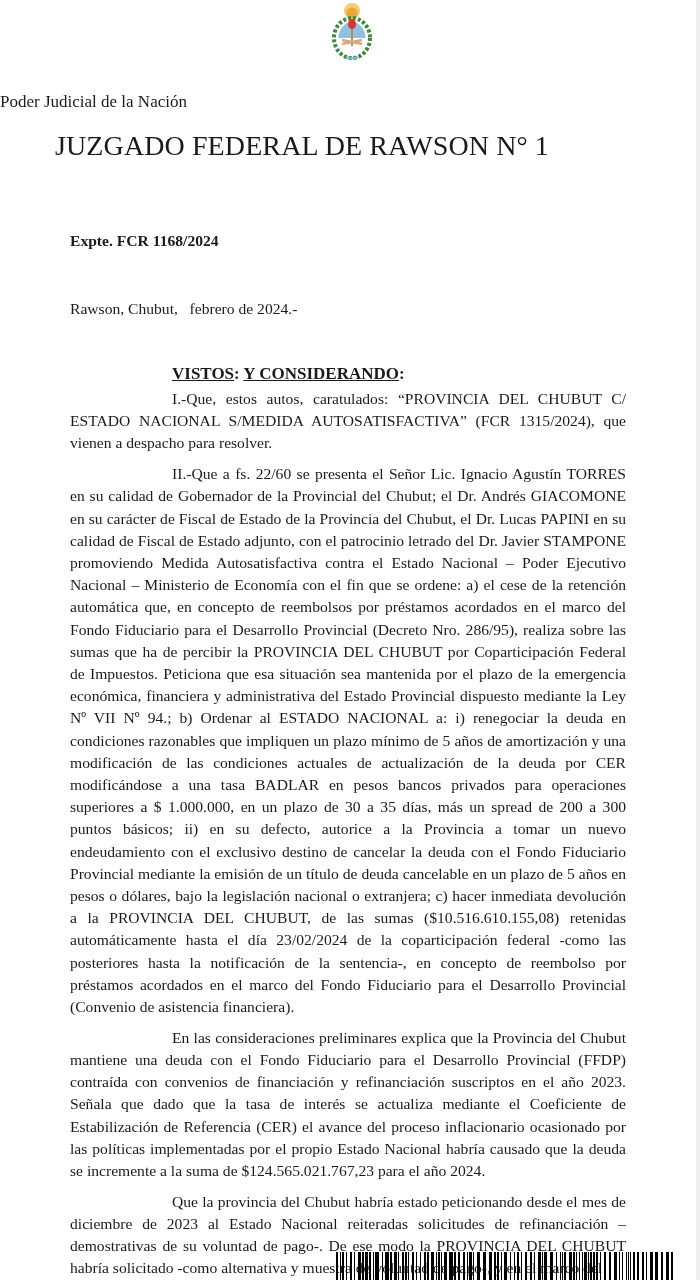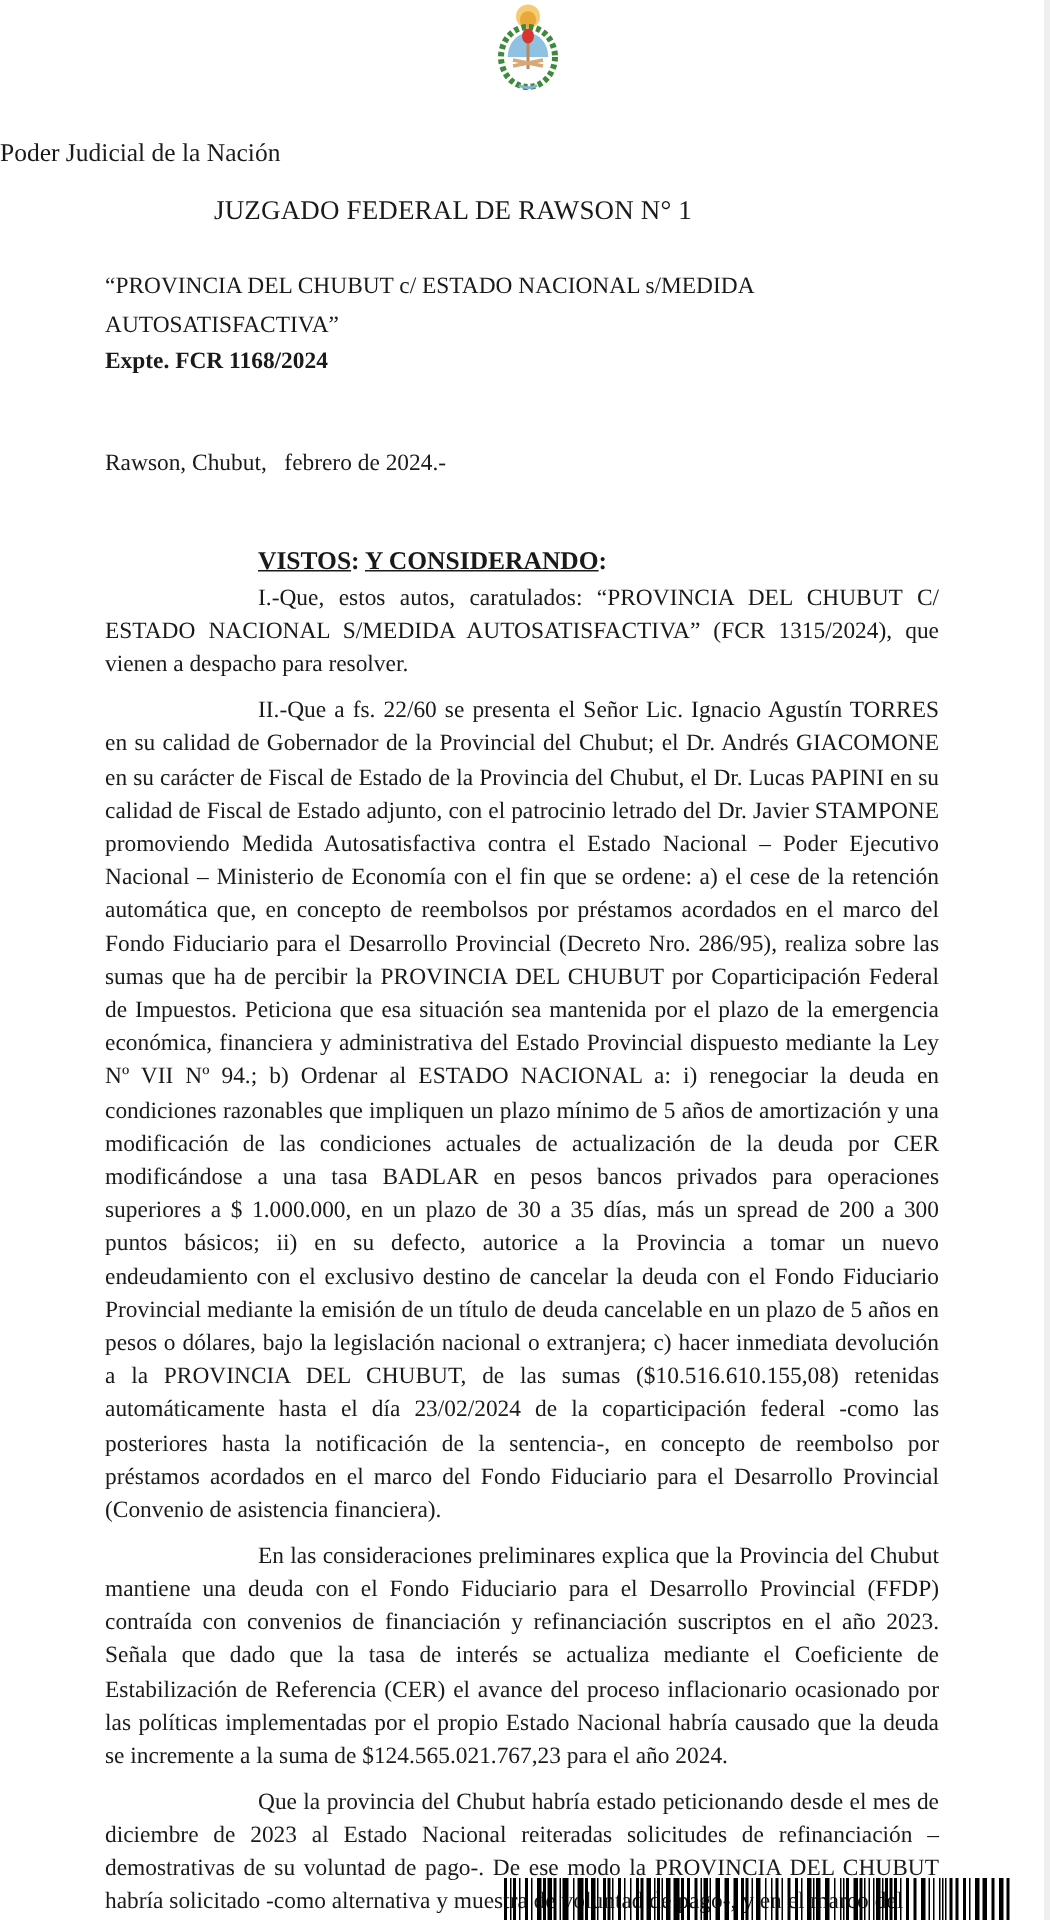--- a/index.html
+++ b/index.html
@@ -16,21 +16,21 @@
   }
   .seal {
     position: absolute; left: 330px; top: 2px; width: 44px; height: 60px;
   }
   .hdr1 {
     position: absolute; left: 0; width: 696px; top: 92px;
     text-align: left; font-size: 17px;
   }
   .hdr2 {
     position: absolute; left: 0; width: 604px; top: 130px;
-    text-align: center; font-size: 18px; letter-spacing: 0.1px;
+    text-align: center; font-size: 28px; letter-spacing: 0.1px;
   }
   .caratula {
     position: absolute; left: 70px; top: 178px; width: 520px;
     font-size: 15.6px; line-height: 26px;
   }
   .expte {
     position: absolute; left: 70px; top: 232px;
     font-size: 15.6px; font-weight: bold; text-align: center;
   }
   .fecha {
@@ -66,21 +66,20 @@
     <rect x="21" y="22" width="2" height="22" fill="#b88a60"></rect>
     <ellipse cx="22" cy="22" rx="4" ry="5" fill="#d8352f"></ellipse>
     <path d="M12 42 L32 38" stroke="#d9a878" stroke-width="2.5"></path>
     <path d="M12 38 L32 42" stroke="#d9a878" stroke-width="2.5"></path>
     <path d="M16 55 Q22 58 28 55" stroke="#7fb3d9" stroke-width="2" fill="none"></path>
   </svg>
 
   <div class="hdr1">Poder Judicial de la Nación</div>
   <div class="hdr2">JUZGADO FEDERAL DE RAWSON N° 1</div>
 
-  <div class="caratula">“PROVINCIA DEL CHUBUT c/ ESTADO NACIONAL s/MEDIDA AUTOSATISFACTIVA”</div>
   <div class="expte">Expte. FCR 1168/2024</div>
 
   <div class="fecha">Rawson, Chubut,   febrero de 2024.-</div>
 
   <div class="vistos"><span class="u">VISTOS</span><span>: </span><span class="u">Y CONSIDERANDO</span><span>:</span></div>
 
   <div class="body">
     <p>I.-Que, estos autos, caratulados: “PROVINCIA DEL CHUBUT C/ ESTADO NACIONAL S/MEDIDA AUTOSATISFACTIVA” (FCR 1315/2024), que vienen a despacho para resolver.</p>
     <p>II.-Que a fs. 22/60 se presenta el Señor Lic. Ignacio Agustín TORRES en su calidad de Gobernador de la Provincial del Chubut; el Dr. Andrés GIACOMONE en su carácter de Fiscal de Estado de la Provincia del Chubut, el Dr. Lucas PAPINI en su calidad de Fiscal de Estado adjunto, con el patrocinio letrado del Dr. Javier STAMPONE promoviendo Medida Autosatisfactiva contra el Estado Nacional – Poder Ejecutivo Nacional – Ministerio de Economía con el fin que se ordene: a) el cese de la retención automática que, en concepto de reembolsos por préstamos acordados en el marco del Fondo Fiduciario para el Desarrollo Provincial (Decreto Nro. 286/95), realiza sobre las sumas que ha de percibir la PROVINCIA DEL CHUBUT por Coparticipación Federal de Impuestos. Peticiona que esa situación sea mantenida por el plazo de la emergencia económica, financiera y administrativa del Estado Provincial dispuesto mediante la Ley Nº VII Nº 94.; b) Ordenar al ESTADO NACIONAL a: i) renegociar la deuda en condiciones razonables que impliquen un plazo mínimo de 5 años de amortización y una modificación de las condiciones actuales de actualización de la deuda por CER modificándose a una tasa BADLAR en pesos bancos privados para operaciones superiores a $ 1.000.000, en un plazo de 30 a 35 días, más un spread de 200 a 300 puntos básicos; ii) en su defecto, autorice a la Provincia a tomar un nuevo endeudamiento con el exclusivo destino de cancelar la deuda con el Fondo Fiduciario Provincial mediante la emisión de un título de deuda cancelable en un plazo de 5 años en pesos o dólares, bajo la legislación nacional o extranjera; c) hacer inmediata devolución a la PROVINCIA DEL CHUBUT, de las sumas ($10.516.610.155,08) retenidas automáticamente hasta el día 23/02/2024 de la coparticipación federal -como las posteriores hasta la notificación de la sentencia-, en concepto de reembolso por préstamos acordados en el marco del Fondo Fiduciario para el Desarrollo Provincial (Convenio de asistencia financiera).</p>
     <p>En las consideraciones preliminares explica que la Provincia del Chubut mantiene una deuda con el Fondo Fiduciario para el Desarrollo Provincial (FFDP) contraída con convenios de financiación y refinanciación suscriptos en el año 2023. Señala que dado que la tasa de interés se actualiza mediante el Coeficiente de Estabilización de Referencia (CER) el avance del proceso inflacionario ocasionado por las políticas implementadas por el propio Estado Nacional habría causado que la deuda se incremente a la suma de $124.565.021.767,23 para el año 2024.</p>

